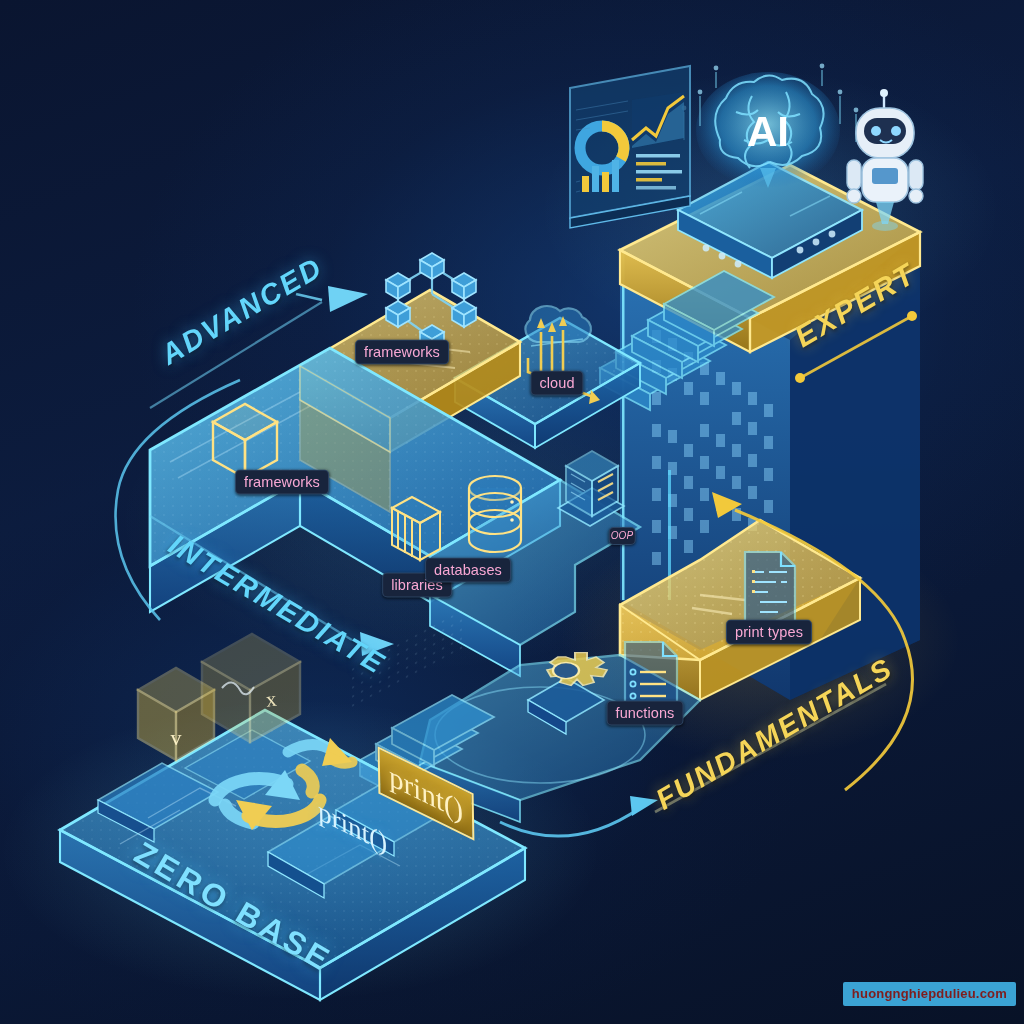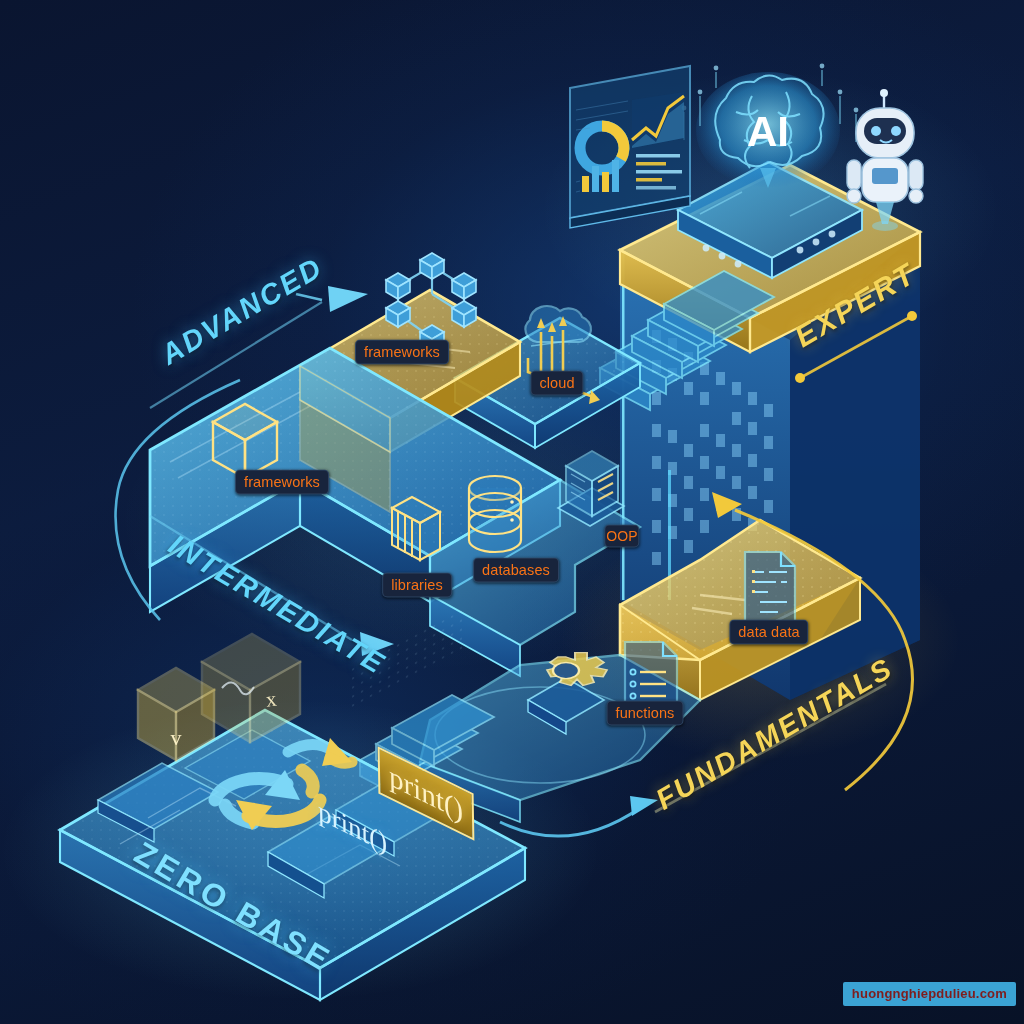--- a/index.html
+++ b/index.html
@@ -10,26 +10,26 @@
       radial-gradient(ellipse 700px 520px at 62% 30%, rgba(22,72,140,.55) 0%, rgba(16,50,104,.18) 45%, rgba(9,22,56,0) 72%),
       radial-gradient(ellipse 620px 420px at 32% 72%, rgba(18,62,124,.40) 0%, rgba(11,30,70,.12) 55%, rgba(9,22,56,0) 78%),
       linear-gradient(160deg,#0a1530 0%,#0c1c3e 38%,#0a1836 68%,#081227 100%);
   }
   .lyr{position:absolute;left:0;top:0;width:1024px;height:1024px;}
   svg{display:block;overflow:visible;}
 
   
   .pill{
     position:absolute;transform:translate(-50%,-50%);
-    background:#18243c;color:#f97316;border-radius:5px;
+    background:#18243c;color:#f9a8d4;border-radius:5px;
     padding:3px 8px 4px;font-size:14.5px;letter-spacing:.1px;
     white-space:nowrap;box-shadow:0 1px 3px rgba(0,0,0,.55);
     border:1px solid rgba(120,180,240,.22);
   }
-  .pill.sm{font-size:14px;padding:2px 1px 3px;}
+  .pill.sm{font-size:10px;padding:2px 1px 3px;font-style:italic;}
 
   
   .band{
     position:absolute;transform-origin:0 50%;white-space:nowrap;
     font-weight:700;font-style:italic;letter-spacing:2.5px;
   }
   .band.blue{color:#63d6fb;text-shadow:0 0 14px rgba(70,190,255,.55),0 2px 4px rgba(0,0,0,.5);}
   .band.gold{color:#f5d558;text-shadow:0 0 14px rgba(245,210,80,.45),0 2px 4px rgba(0,0,0,.5);}
   .band.zero{color:#7fe0ff;font-style:normal;font-weight:700;letter-spacing:4px;
     text-shadow:0 0 16px rgba(80,200,255,.6),0 2px 5px rgba(0,0,0,.55);}
@@ -606,25 +606,25 @@
   <div class="band zero" style="left:128px;top:848px;font-size:32px;transform:rotate(30.5deg) translateY(-50%);">ZERO BASE</div>
 
   <div class="pill" style="left:402px;top:352px;">frameworks</div>
 
   <div class="pill" style="left:557px;top:383px;">cloud</div>
 
   <div class="pill" style="left:282px;top:482px;">frameworks</div>
 
   <div class="pill" style="left:417px;top:570px;margin-top:15px;">libraries</div>
 
-  <div class="pill" style="left:516px;top:570px;">databases</div>
+  <div class="pill" style="left:468px;top:570px;">databases</div>
 
   <div class="pill sm" style="left:622px;top:536px;">OOP</div>
 
-  <div class="pill" style="left:769px;top:632px;">data data</div>
+  <div class="pill" style="left:769px;top:632px;">print types</div>
 
   <div class="pill" style="left:645px;top:713px;">functions</div>
 
   <div class="codechip" style="left:318px;top:812px;transform:skewY(27deg) rotate(-1deg);">
     <span class="txt" style="color:#d8f4ff;font-size:27px;text-shadow:0 0 10px rgba(90,200,255,.7);">print()</span>
   </div>
 
   <div class="codechip" style="left:378px;top:770px;transform:skewY(27deg) rotate(-1deg);">
     <span class="txt" style="color:#fff2c4;font-size:29px;background:linear-gradient(180deg,#c8a12c,#8d6c14);padding:5px 9px;border:2px solid #ffe794;text-shadow:0 0 9px rgba(255,215,90,.7);">print()</span>
   </div>

